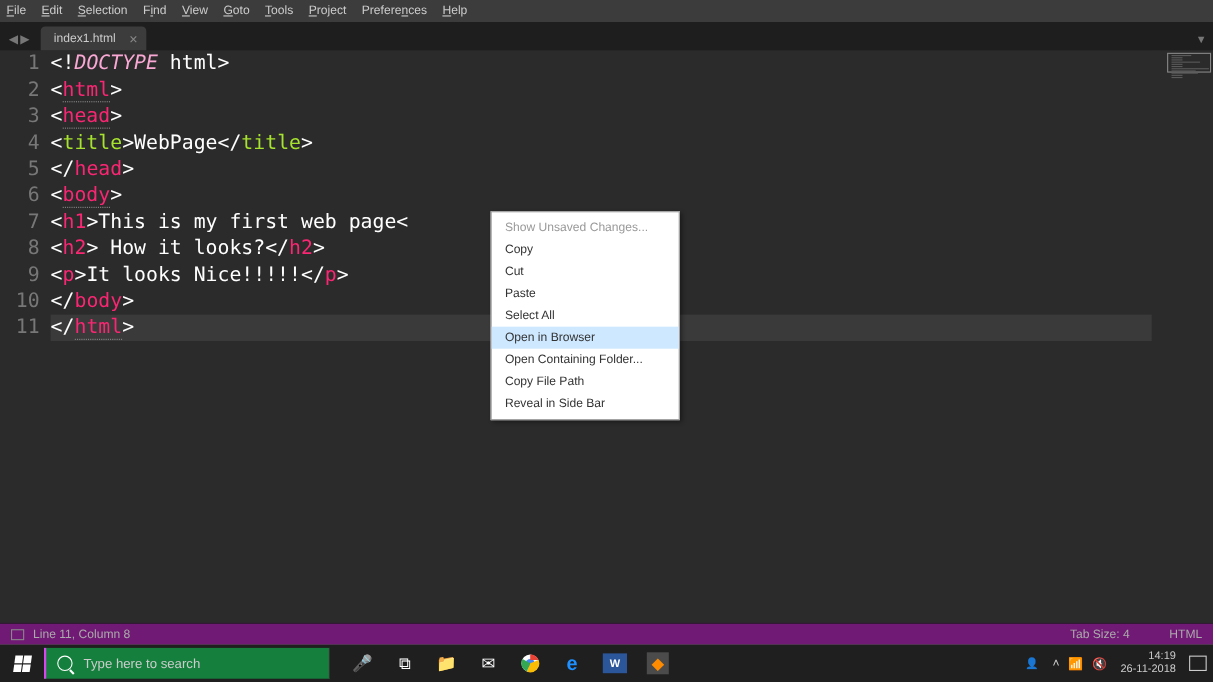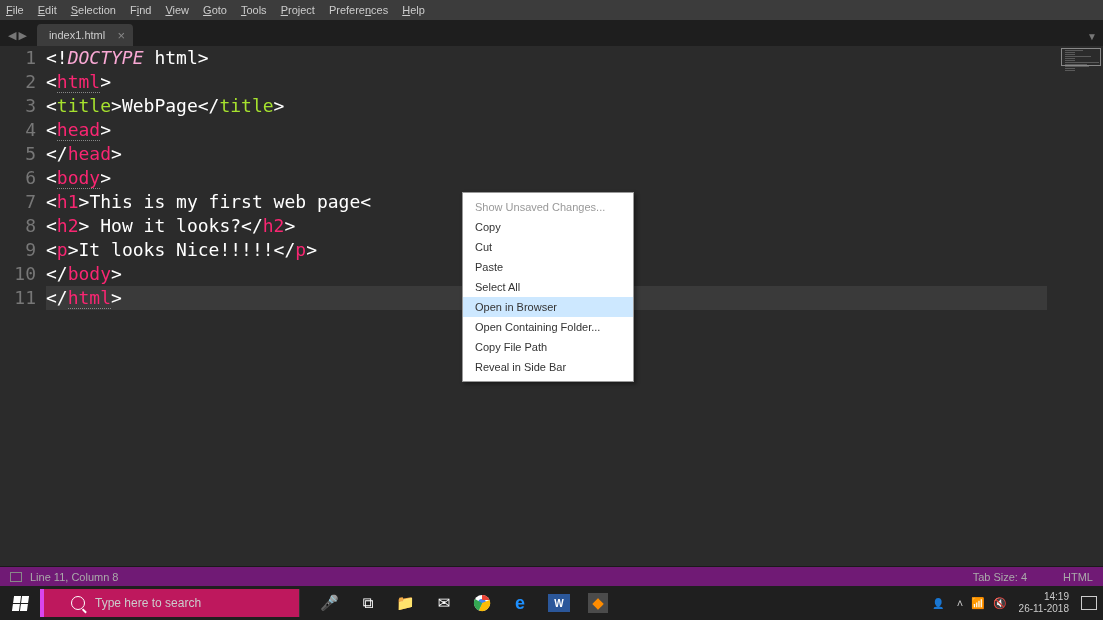--- a/index.html
+++ b/index.html
@@ -26,32 +26,32 @@
   .tok-angle { color:#fff; }
   .tok-tag { color:#f92672; } 
   .tok-doctype { color:#f9a8d4; font-style: italic; }
   .tok-title { color:#a6e22e; } 
   .tok-text { color:#fff; }
   .dash-underline { border-bottom: 1px dotted #888; }
   .minimap { position:absolute; right:0; top:0; width:56px; height:100%; background:#2b2b2b; }
   .minimap .mm-viewport { position:absolute; top:2px; right:2px; width:40px; height:18px; border:1px solid #888;}
   .minimap .mm-lines { position:absolute; top:4px; right:4px; display:flex; flex-direction:column; gap:1px;}
   .minimap .mm-lines i { display:block; height:1px; background:#5a5a5a; }
-  .context-menu { position:absolute; left:462px; top:146px; width:172px; background:#fff; border:1px solid #999; box-shadow:2px 2px 4px rgba(0,0,0,0.4); font-size:11px; color:#333; padding:4px 0; z-index:50;}
+  .context-menu { position:absolute; left:446px; top:146px; width:172px; background:#fff; border:1px solid #999; box-shadow:2px 2px 4px rgba(0,0,0,0.4); font-size:11px; color:#333; padding:4px 0; z-index:50;}
   .context-menu .item { padding:4px 12px; }
   .context-menu .item.disabled { color:#999; }
   .context-menu .item.hl { background:#cde8ff; }
   .statusbar { height: 20px; background:#701a75; border-top:1px solid #1a1a1a; color:#aaa; font-size:11px; display:flex; align-items:center; padding:0 10px; gap:8px;}
   .statusbar .sb-icon { width:12px; height:10px; border:1px solid #888; display:inline-block;}
   .statusbar .spacer { flex:1;}
   .taskbar { width:1103px; height:34px; background:#1f1f1f; display:flex; align-items:center; color:#fff; font-size:12px; position:relative;}
   .start-btn { width:40px; height:34px; display:flex; align-items:center; justify-content:center;}
   .win-logo { display:grid; grid-template-columns:7px 7px; grid-template-rows:7px 7px; gap:1px; transform: skewX(-8deg);}
   .win-logo i { background:#fff; display:block;}
-  .search-box { width:260px; height:28px; background:#be185d; display:flex; align-items:center; color:#ccc; font-size:12px; padding-left:27px; gap:10px; border-left:4px solid #d946ef; border-right:1px solid #333;}
+  .search-box { width:260px; height:28px; background:#15803d; display:flex; align-items:center; color:#ccc; font-size:12px; padding-left:10px; gap:10px; border-left:2px solid #d946ef; border-right:1px solid #333;}
   .search-box .circ { width:14px; height:14px; border:1.5px solid #fff; border-radius:50%; position:relative;}
   .search-box .circ::after { content:""; position:absolute; width:5px; height:1.5px; background:#fff; transform:rotate(45deg); bottom:-2px; right:-3px;}
   .tb-icons { display:flex; align-items:center; gap:18px; margin-left:20px;}
   .tb-ico { width:20px; height:20px; display:flex; align-items:center; justify-content:center; font-size:15px;}
   .tray { position:absolute; right:6px; top:0; height:34px; display:flex; align-items:center; gap:12px; color:#ccc; font-size:10px;}
   .tray .clock { text-align:right; line-height:12px;}
   .tray .sys { display:flex; gap:8px; align-items:center; font-size:11px;}
   .notif { width:16px; height:14px; border:1px solid #ccc; position:relative;}
 </style>
 </head>
@@ -94,22 +94,22 @@
       <div class="line">8</div>
       <div class="line">9</div>
       <div class="line">10</div>
       <div class="line">11</div>
     </div>
     <div class="code">
       <div class="hl-line" style="top:240px;"></div>
       <div class="lines">
        <div class="line"><span class="tok-angle">&lt;!</span><span class="tok-doctype">DOCTYPE</span><span class="tok-text"> html</span><span class="tok-angle">&gt;</span></div>
        <div class="line"><span class="tok-angle">&lt;</span><span class="tok-tag dash-underline">html</span><span class="tok-angle">&gt;</span></div>
+       <div class="line"><span class="tok-angle">&lt;</span><span class="tok-tag dash-underline">head</span><span class="tok-angle">&gt;</span></div>
        <div class="line"><span class="tok-angle">&lt;</span><span class="tok-title">title</span><span class="tok-angle">&gt;</span><span class="tok-text">WebPage</span><span class="tok-angle">&lt;/</span><span class="tok-title">title</span><span class="tok-angle">&gt;</span></div>
-       <div class="line"><span class="tok-angle">&lt;</span><span class="tok-tag dash-underline">head</span><span class="tok-angle">&gt;</span></div>
        <div class="line"><span class="tok-angle">&lt;/</span><span class="tok-tag">head</span><span class="tok-angle">&gt;</span></div>
        <div class="line"><span class="tok-angle">&lt;</span><span class="tok-tag dash-underline">body</span><span class="tok-angle">&gt;</span></div>
        <div class="line"><span class="tok-angle">&lt;</span><span class="tok-tag">h1</span><span class="tok-angle">&gt;</span><span class="tok-text">This is my first web page</span><span class="tok-angle">&lt;</span></div>
        <div class="line"><span class="tok-angle">&lt;</span><span class="tok-tag">h2</span><span class="tok-angle">&gt;</span><span class="tok-text"> How it looks?</span><span class="tok-angle">&lt;/</span><span class="tok-tag">h2</span><span class="tok-angle">&gt;</span></div>
        <div class="line"><span class="tok-angle">&lt;</span><span class="tok-tag">p</span><span class="tok-angle">&gt;</span><span class="tok-text">It looks Nice!!!!!</span><span class="tok-angle">&lt;/</span><span class="tok-tag">p</span><span class="tok-angle">&gt;</span></div>
        <div class="line"><span class="tok-angle">&lt;/</span><span class="tok-tag">body</span><span class="tok-angle">&gt;</span></div>
        <div class="line"><span class="tok-angle">&lt;/</span><span class="tok-tag dash-underline">html</span><span class="tok-angle">&gt;</span></div>
       </div>
     </div>
     <div class="minimap">

